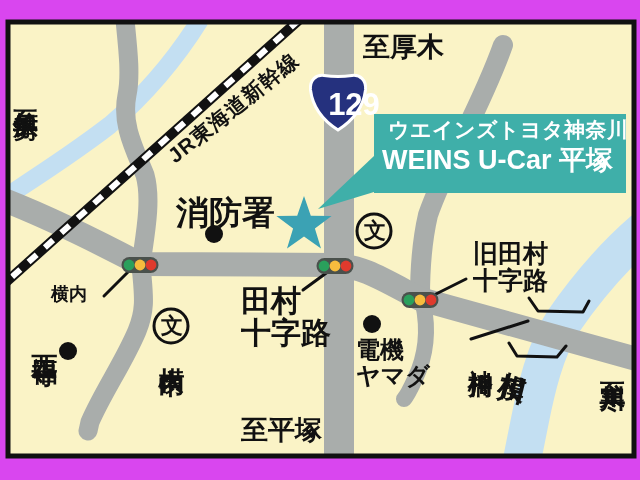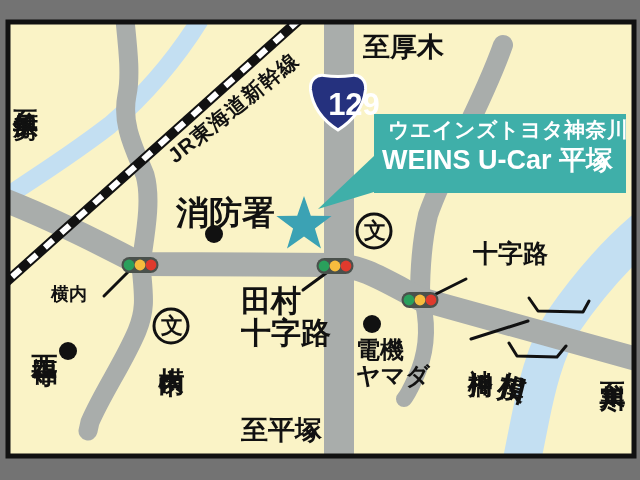--- a/index.html
+++ b/index.html
@@ -1,16 +1,16 @@
 <!DOCTYPE html>
 <html><head>
 <meta charset="utf-8">
 <style>
   html,body{margin:0;padding:0;background:#fff;}
-  .stage{position:relative;width:640px;height:480px;background:#737373;overflow:hidden;
+  .stage{position:relative;width:640px;height:480px;background:#d946ef;overflow:hidden;
          font-family:"Liberation Sans","DejaVu Sans",sans-serif;font-weight:700;color:#111;}
   .stage svg{position:absolute;left:0;top:0;}
   .lbl{position:absolute;white-space:nowrap;line-height:1.08;}
   .v{writing-mode:vertical-rl;text-orientation:upright;letter-spacing:2px;}
   .white{color:#ffffff;}
   .ctr{text-align:center;}
 </style>
 </head>
 <body>
 
@@ -96,20 +96,21 @@
   <div class="lbl white ctr" style="left:326px;top:88px;width:56px;font-size:31px;text-align:center;">129</div>
 
   <div class="lbl white" style="left:388px;top:119px;font-size:21px;letter-spacing:0.5px;">ウエインズトヨタ神奈川</div>
   <div class="lbl white" style="left:382px;top:146px;font-size:27px;">WEINS U-Car 平塚</div>
 
   <div class="lbl" style="left:176px;top:195px;font-size:33px;">消防署</div>
 
   <div class="lbl ctr" style="left:363px;top:219px;width:24px;font-size:22px;">文</div>
 
   <div class="lbl" style="left:473px;top:240px;font-size:25px;">
+    <div>旧田村</div>
     <div>十字路</div>
   </div>
 
   <div class="lbl" style="left:51px;top:285px;font-size:18px;">横内</div>
 
   <div class="lbl" style="left:241px;top:285px;font-size:30px;">
     <div>田村</div>
     <div>十字路</div>
   </div>
 

